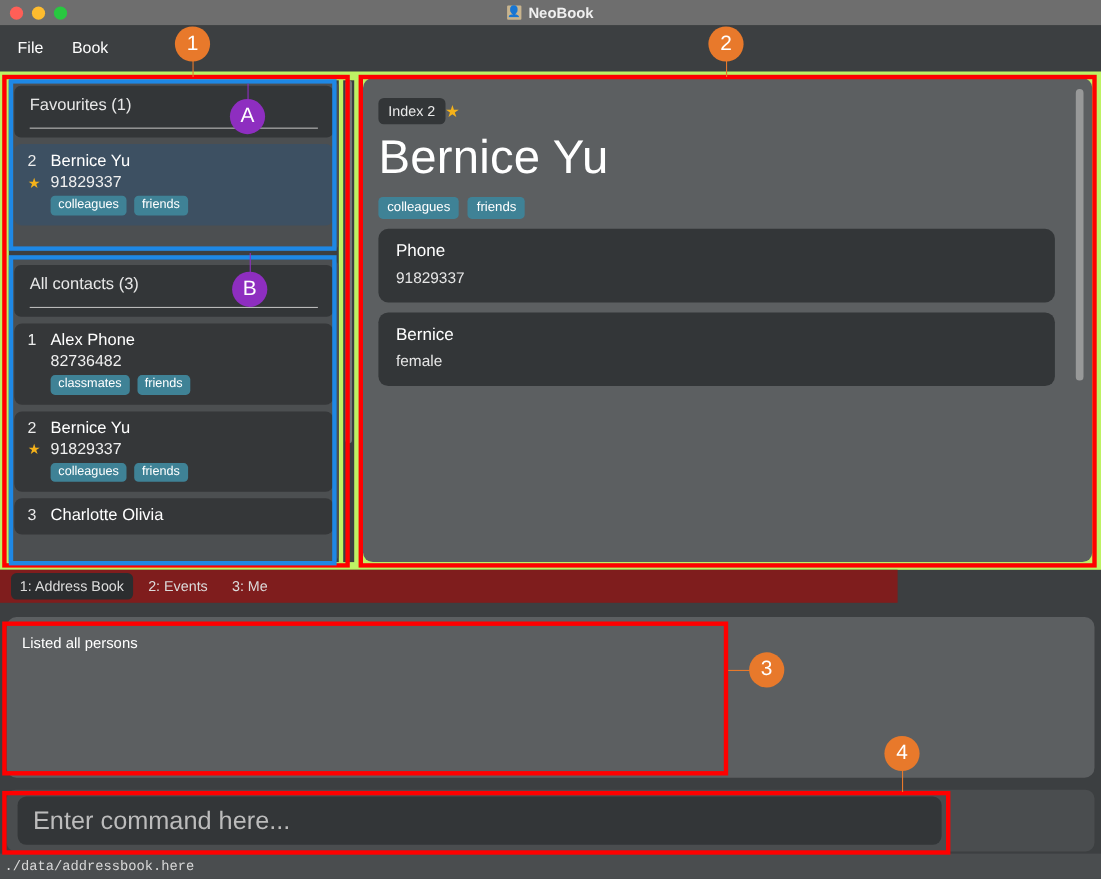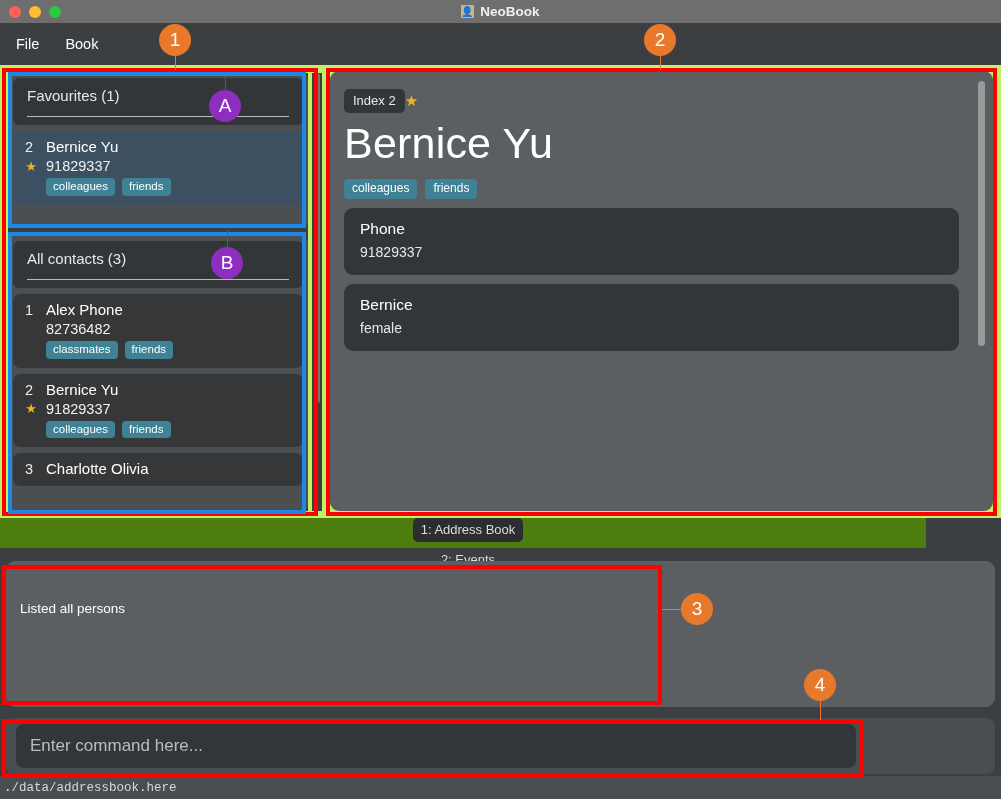--- a/index.html
+++ b/index.html
@@ -115,46 +115,46 @@
   .field-value { color: #e6e6e6; font-size: 14px; margin-top: 6px; }
 
   .right-scroll { position: absolute; right: 8px; top: 10px; width: 7px; height: 420px; }
   .right-scroll .thumb {
     position: absolute; left: 0; top: 0; width: 7px; height: 265px;
     background: #a8a8a8; border-radius: 4px; opacity: .8;
   }
 
   
   .tabstrip {
-    position: absolute; left: 0; top: 518px; width: 926px; height: 30px;
-    background: #4d7c0f; display: flex; align-items: center; padding-left: 10px; gap: 6px; flex-direction: column;
+    position: absolute; left: 0; top: 518px; width: 816px; height: 30px;
+    background: #7f1d1d; display: flex; align-items: center; padding-left: 10px; gap: 6px;
   }
   .tab { color: #dcdcdc; font-size: 13px; padding: 4px 8px 5px 8px; border-radius: 5px; }
   .tab.active { background: #2b2d2f; }
 
   
   .result-wrap {
     position: absolute; left: 6px; top: 561px; width: 989px; height: 146px;
     background: #5c5f61; border-radius: 9px;
   }
   .result-text {
-    position: absolute; left: 14px; top: 16px; color: #ffffff; font-size: 13.5px; margin-top: 24px;
+    position: absolute; left: 14px; top: 16px; color: #ffffff; font-size: 13.5px;
   }
 
   
   .cmd-wrap {
     position: absolute; left: 6px; top: 718px; width: 989px; height: 56px;
     background: #4a4d4f; border-radius: 8px;
   }
   .cmd-box {
     position: absolute; left: 10px; top: 6px; width: 840px; height: 44px;
     background: #333638; border-radius: 8px;
     display: flex; align-items: center; padding-left: 14px;
   }
-  .cmd-placeholder { color: #bcbcbc; font-size: 17px; }
+  .cmd-placeholder { color: #bcbcbc; font-size: 23px; }
 
   
   .statusbar {
     position: absolute; left: 0; top: 776px; width: 1001px; height: 23px;
     background: #4a4d4f; display: flex; align-items: center; padding-left: 4px;
   }
   .status-text { color: #d8d8d8; font-size: 12.5px; font-family: "Liberation Mono", monospace; }
 
   
   .ann-box { position: absolute; border: 4px solid #ff0000; pointer-events: none; }

